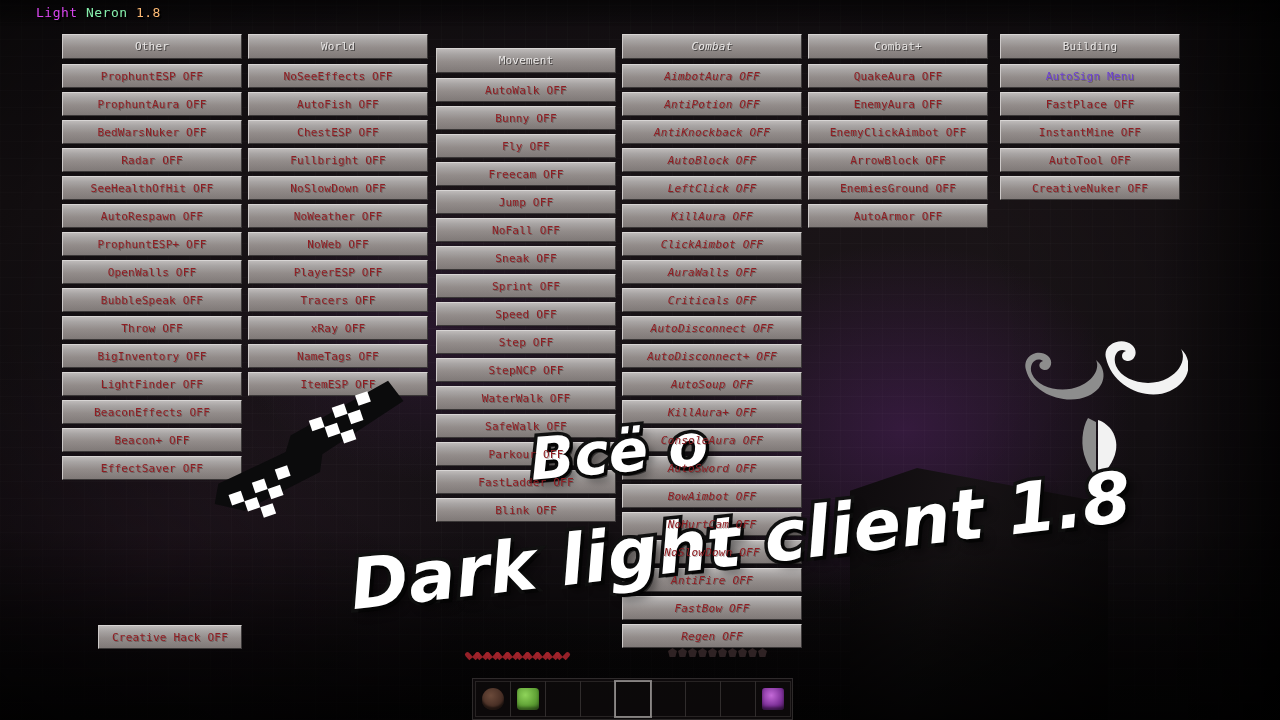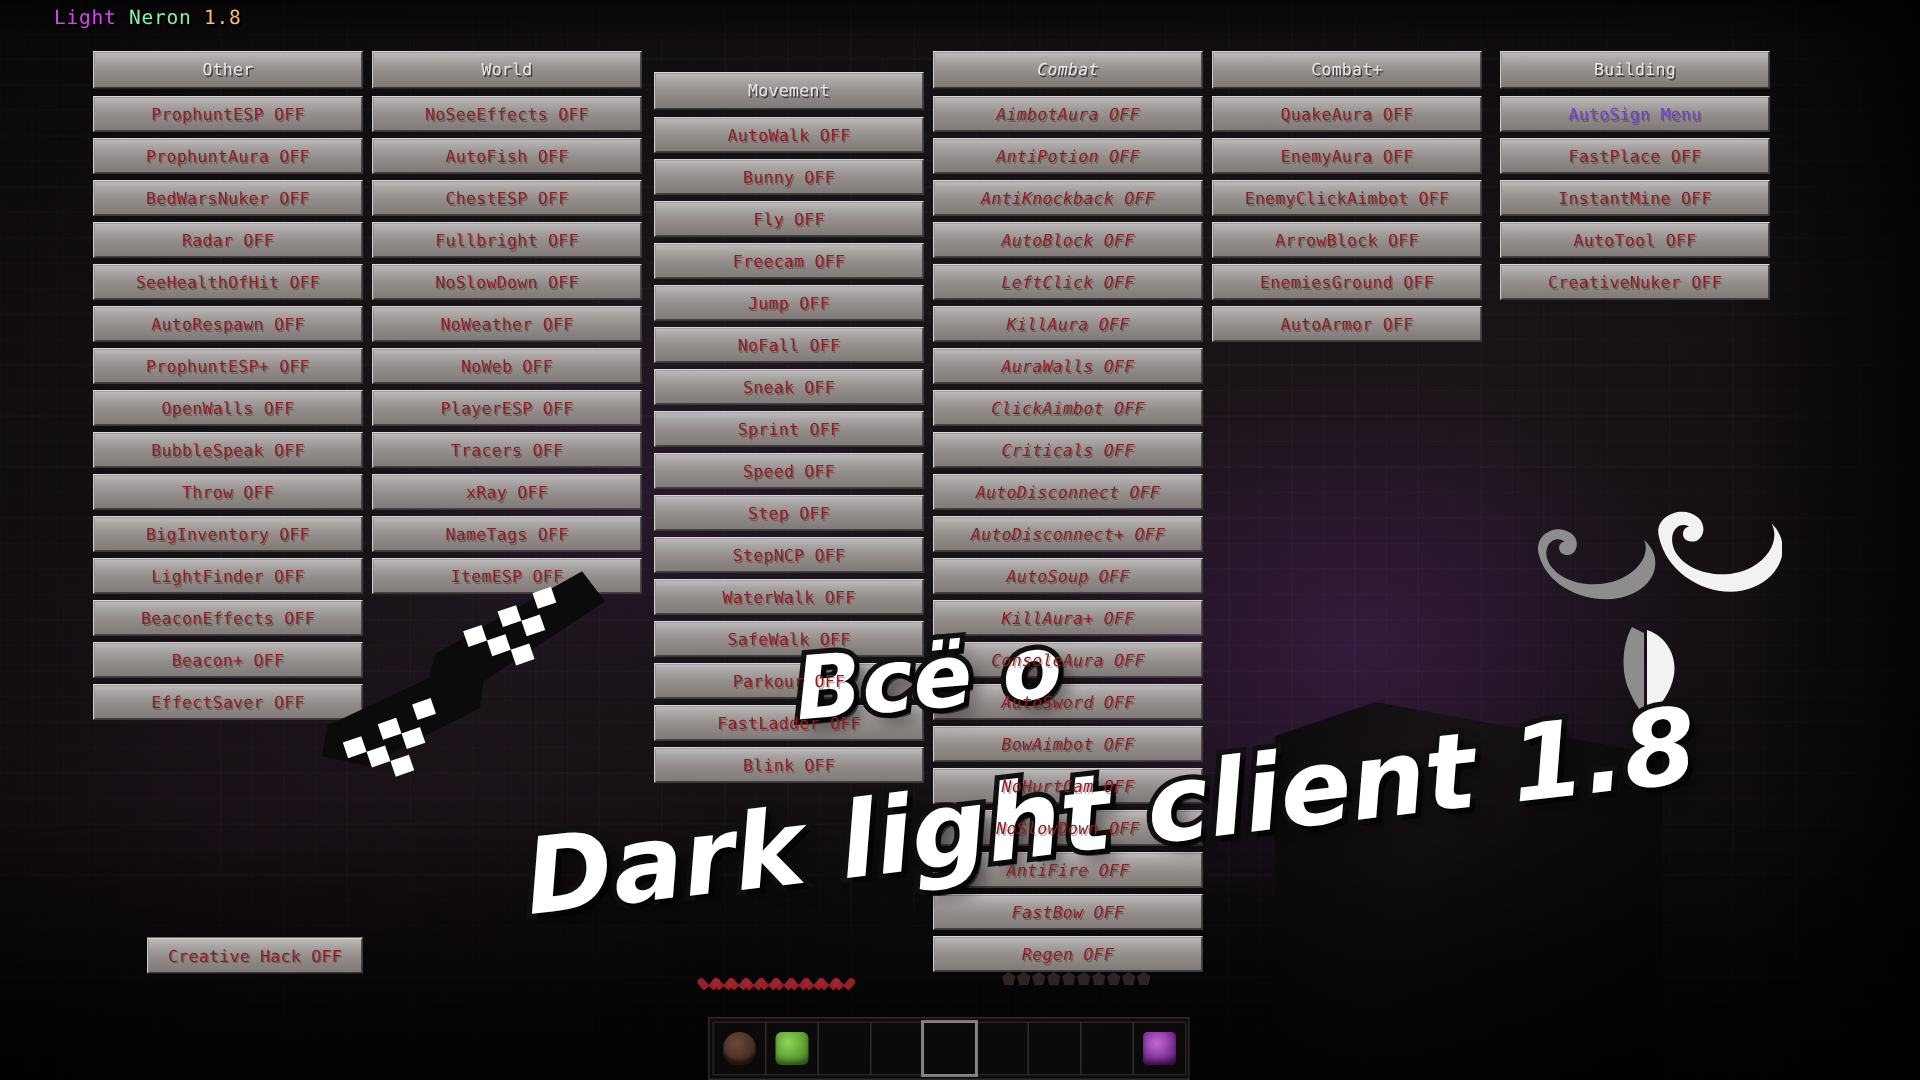--- a/index.html
+++ b/index.html
@@ -404,24 +404,24 @@
         <div class="btn off">
           <span class="lbl">AutoBlock OFF</span>
         </div>
         <div class="btn off">
           <span class="lbl">LeftClick OFF</span>
         </div>
         <div class="btn off">
           <span class="lbl">KillAura OFF</span>
         </div>
         <div class="btn off">
+          <span class="lbl">ClickAimbot OFF</span>
+        </div>
+        <div class="btn off">
           <span class="lbl">AuraWalls OFF</span>
-        </div>
-        <div class="btn off">
-          <span class="lbl">ClickAimbot OFF</span>
         </div>
         <div class="btn off">
           <span class="lbl">Criticals OFF</span>
         </div>
         <div class="btn off">
           <span class="lbl">AutoDisconnect OFF</span>
         </div>
         <div class="btn off">
           <span class="lbl">AutoDisconnect+ OFF</span>
         </div>

